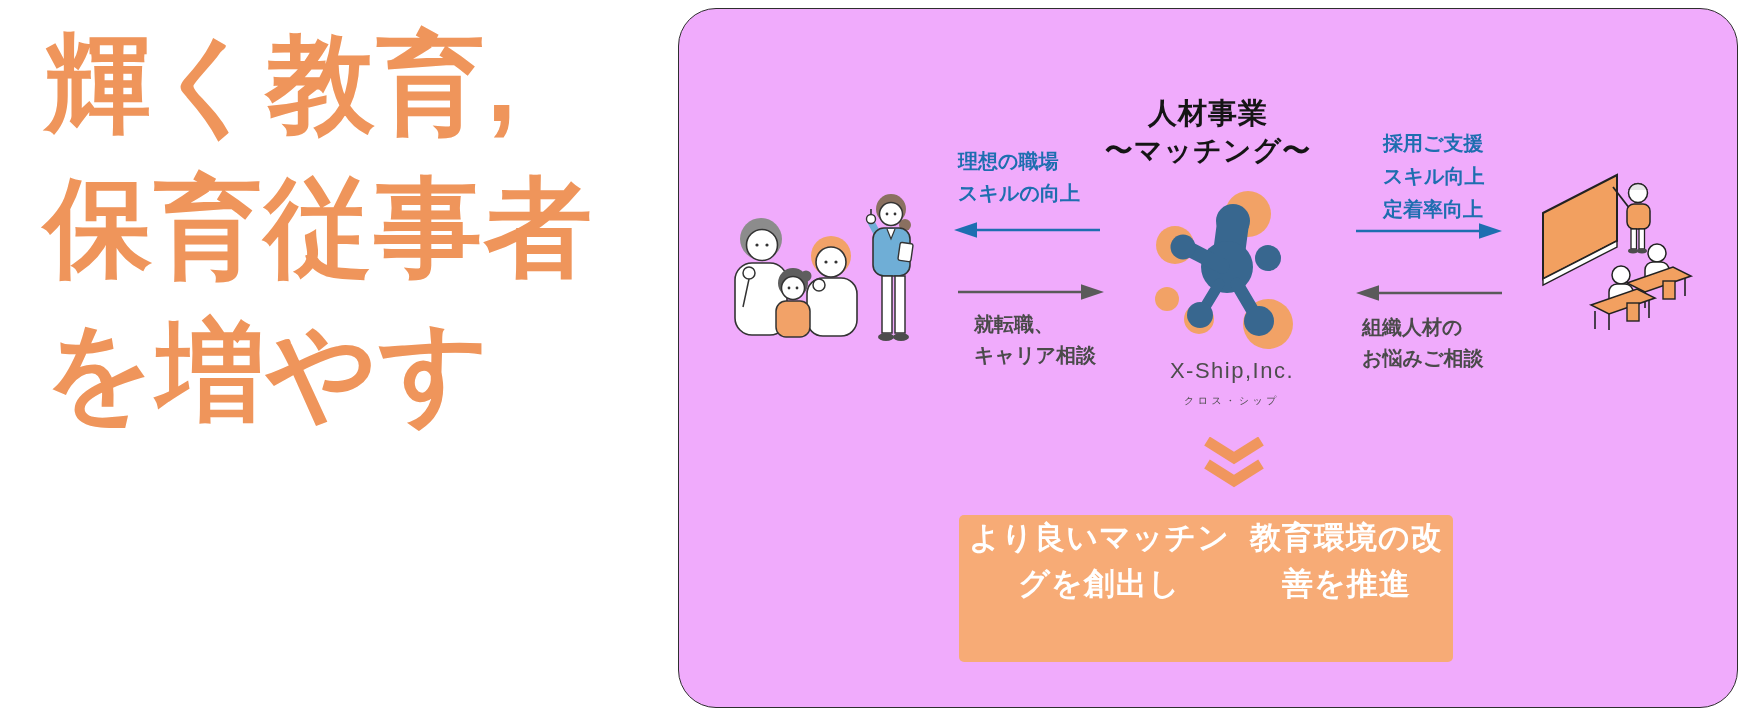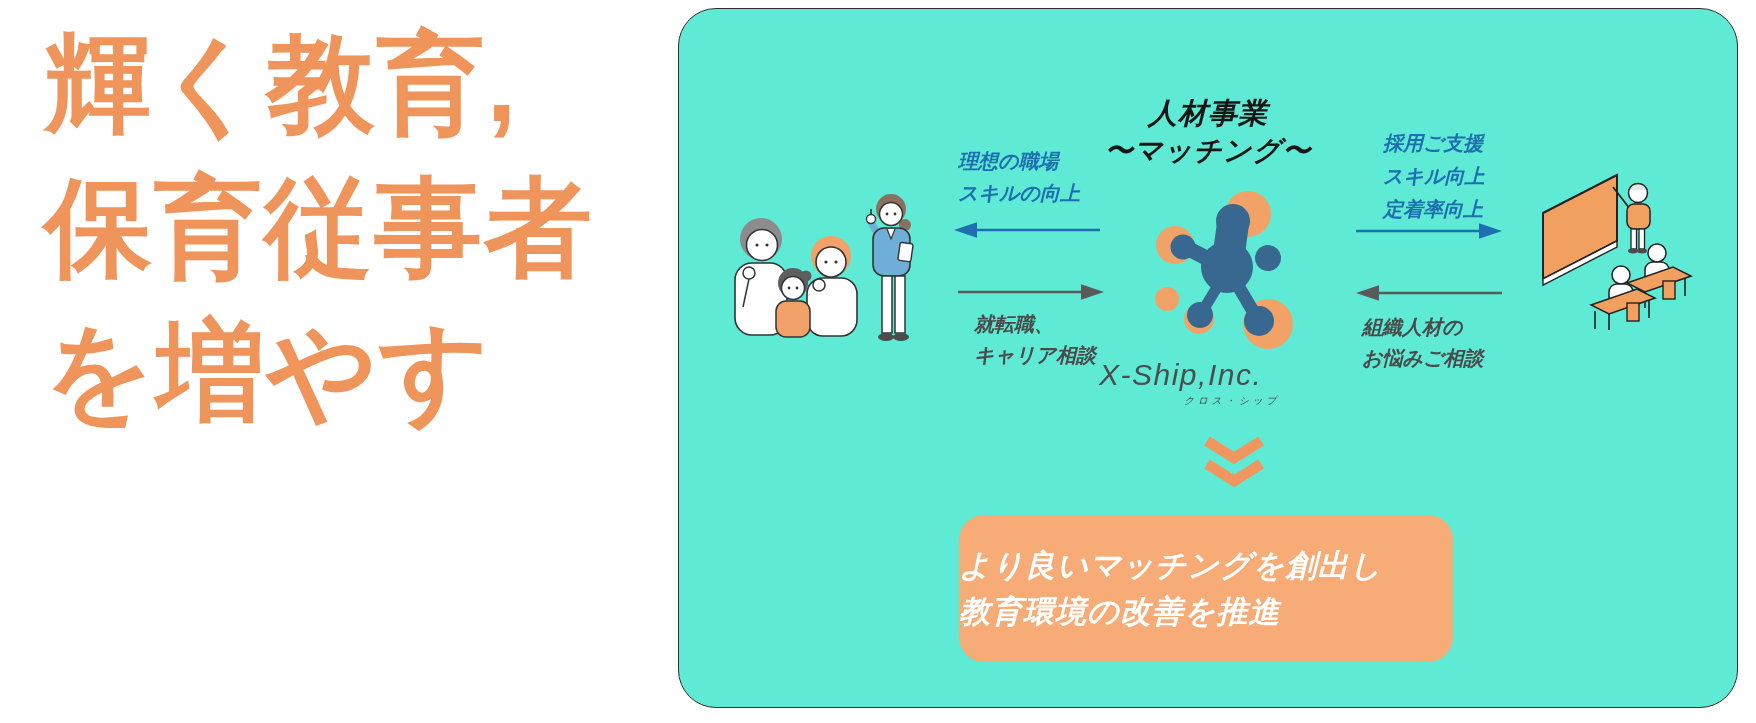--- a/index.html
+++ b/index.html
@@ -12,24 +12,23 @@
     color: #EF955B; font-weight: 800;
     font-size: 108px; line-height: 144px; letter-spacing: 2px;
     white-space: nowrap;
     margin-left: 40px;
   }
 
   
   .card {
     position: absolute; left: 678px; top: 8px;
     width: 1060px; height: 700px;
-    background: #5eead4;
+    background: #f0abfc;
     border: 1.6px solid #2e2e2e;
     border-radius: 38px;
-    font-style: italic;
   }
   .card * { position: absolute; }
 
   .diagram-title {
     left: 0; right: 0; top: 86px; text-align: center;
     color: #151515; font-weight: 800; line-height: 37px; letter-spacing: 1px;
   }
   .diagram-title .t1 { position: static; display: block; font-size: 29px; }
   .diagram-title .t2 { position: static; display: block; font-size: 28px; }
 
@@ -47,35 +46,35 @@
   .a-blue-left  { left: 275px; top: 212px; }
   .a-gray-right { left: 279px; top: 274px; }
   .a-blue-right { left: 677px; top: 213px; }
   .a-gray-left  { left: 677px; top: 275px; }
 
   .family-illo    { left: 40px;  top: 168px; }
   .classroom-illo { left: 856px; top: 154px; }
   .logo-mark      { left: 468px; top: 178px; }
 
   .logo-name {
-    left: 420px; top: 349px; width: 266px; 
-    color: #4D4D4D; font-size: 30px; font-weight: 500; letter-spacing: 1.5px;
+    left: 420px; top: 349px; width: 266px; text-align: center;
+    color: #4D4D4D; font-size: 22px; font-weight: 500; letter-spacing: 1.5px;
   }
   .logo-reading {
     left: 420px; top: 385px; width: 266px; text-align: center;
     color: #4D4D4D; font-size: 10px; font-weight: 500; letter-spacing: 3.5px;
   }
 
   .chevron { left: 524px; top: 428px; }
 
   .outcome-box {
     left: 280px; top: 506px; width: 494px; height: 147px;
-    background: #F7AB76; border-radius: 25px;
-    display: flex; flex-direction: column; justify-content: center;
-    text-align: left;
+    background: #F7AB76; border-radius: 5px;
+    display: flex; flex-direction: row; justify-content: center;
+    text-align: center;
   }
   .outcome-box span {
     position: static; display: block;
     color: #ffffff; font-weight: 800; font-size: 31px;
     line-height: 46px; letter-spacing: 1px;
   }
 </style>
 </head>
 <body>
 

